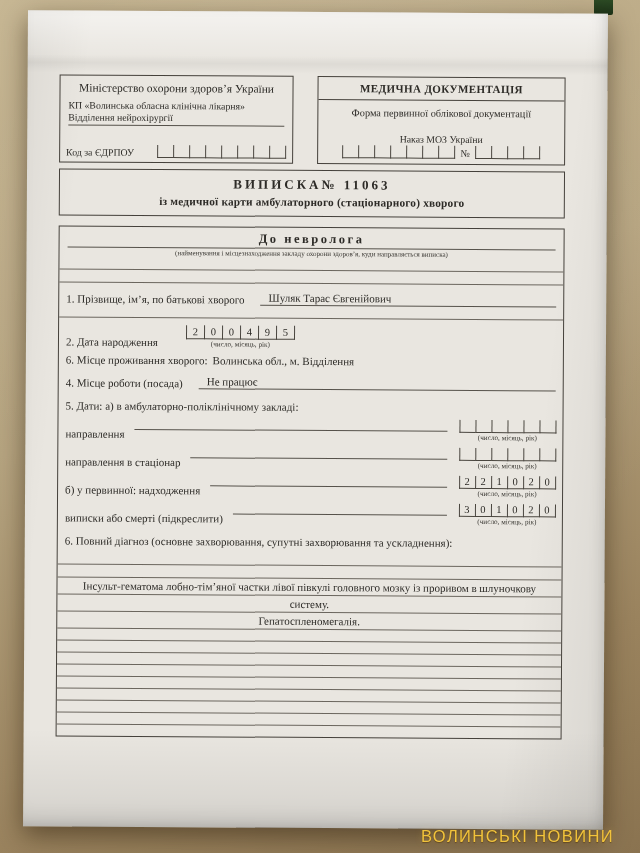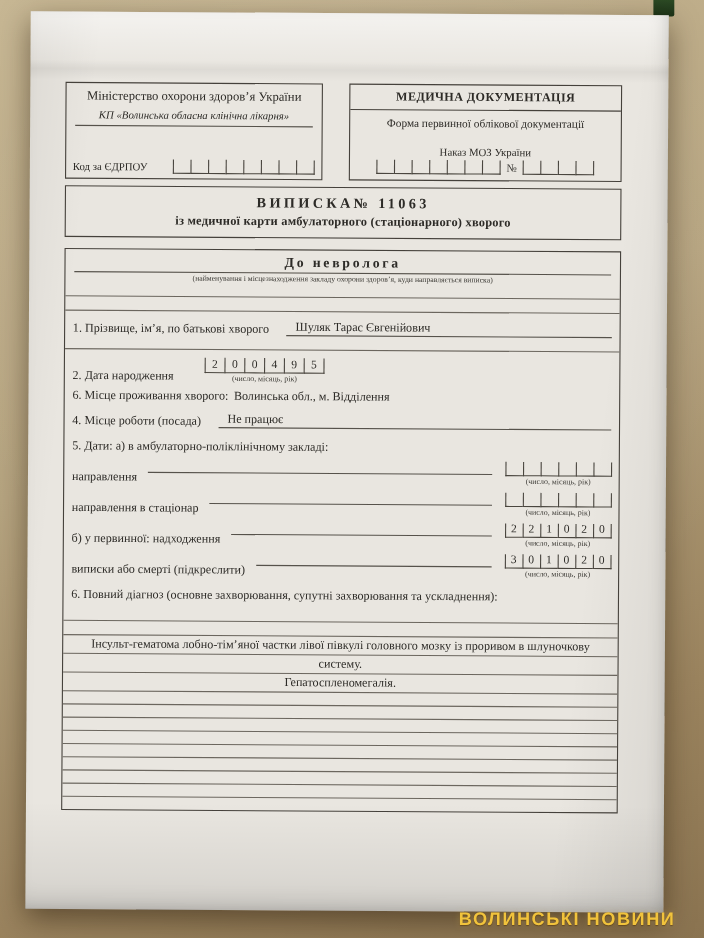--- a/index.html
+++ b/index.html
@@ -27,21 +27,21 @@
       #e9e6e0;
     box-shadow:0 9px 26px rgba(35,22,5,0.5), inset -10px 0 18px -12px rgba(0,0,0,0.2), inset 0 -16px 22px -16px rgba(0,0,0,0.22);
   }
   .form{position:absolute;left:32px;top:64px;width:506px;color:#2d2b27;}
 
   
   .header{display:flex;height:88px;}
   .hbox{border:1.2px solid #45413b;box-sizing:border-box;}
   .hleft{width:234px;display:flex;flex-direction:column;padding:6px 6px 4px;}
   .ministry{text-align:center;font-size:11.5px;line-height:13px;}
-  .org{text-align:center;font-size:9.8px;line-height:11.5px;margin-top:5px;font-style:italic;}
+  .org{text-align:left;font-size:9.8px;line-height:11.5px;margin-top:5px;}
   .deptwrap{border-bottom:1px solid #56524b;padding-bottom:2px;margin:0 2px;}
   .edrpou-row{display:flex;justify-content:space-between;align-items:flex-end;margin-top:auto;font-size:9.8px;}
   .hgap{width:24px;}
   .hright{flex:1;display:flex;flex-direction:column;padding:5px 8px 5px;}
   .meddoc{text-align:center;font-weight:bold;font-size:11px;letter-spacing:0.4px;
     border-bottom:1px solid #45413b;padding-bottom:5px;margin:0 -8px;}
   .formtype{text-align:center;font-size:10.3px;margin-top:7px;}
   .orderlbl{text-align:center;font-size:9.8px;margin-top:auto;}
   .ordercomb{display:flex;align-items:flex-end;justify-content:center;gap:5px;margin-top:1px;font-size:9.8px;}
 
@@ -80,38 +80,39 @@
   .f5fill{flex:1;border-bottom:1px solid #56524b;margin:0 12px 10px 10px;height:2px;}
   .combblock{display:flex;flex-direction:column;align-items:center;width:96px;}
   .f6head{margin-top:11px;padding:0 7px;font-size:11px;}
   .diag{margin-top:5px;}
   .drow{border-bottom:1px solid #6b665e;font-size:11px;text-align:center;white-space:nowrap;overflow:hidden;}
   .drow.blank{height:12px;}
   .drow.blank.s{height:11px;}
   .drow.txt{line-height:13px;padding:2px 2px 1px;}
 
   .watermark{position:absolute;right:26px;bottom:7px;
-    font-family:"Liberation Sans","DejaVu Sans",sans-serif;font-weight:bold;
+    font-family:"Liberation Sans","DejaVu Sans",sans-serif;font-weight:normal;
     font-size:16.5px;letter-spacing:1.4px;color:#f1c33c;
     text-shadow:0 1px 1px rgba(80,50,0,0.55), 0 0 7px rgba(255,210,80,0.25);}
 </style>
 </head>
 <body>
 
 <div class="scene">
   <div class="corner-object"></div>
 
   <div class="paper">
     <div class="form">
 
       <div class="header">
         <div class="hbox hleft">
           <div class="ministry">Міністерство охорони здоров’я України</div>
           <div class="deptwrap">
             <div class="org">КП «Волинська обласна клінічна лікарня»</div>
+            <div class="org" style="margin-top:0;">Відділення нейрохірургії</div>
           </div>
           <div class="edrpou-row">
             <span>Код за ЄДРПОУ</span>
             <span class="comb">
                 <span class="c"></span>
                 <span class="c"></span>
                 <span class="c"></span>
                 <span class="c"></span>
                 <span class="c"></span>
                 <span class="c"></span>

